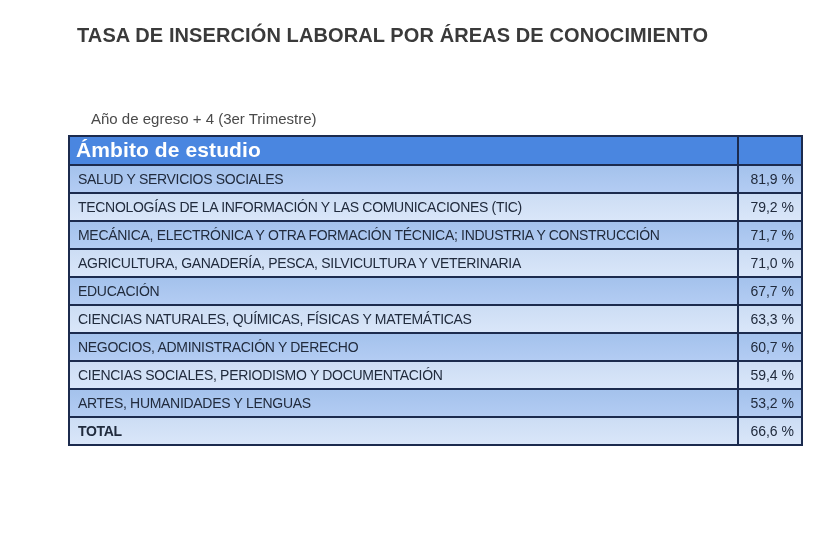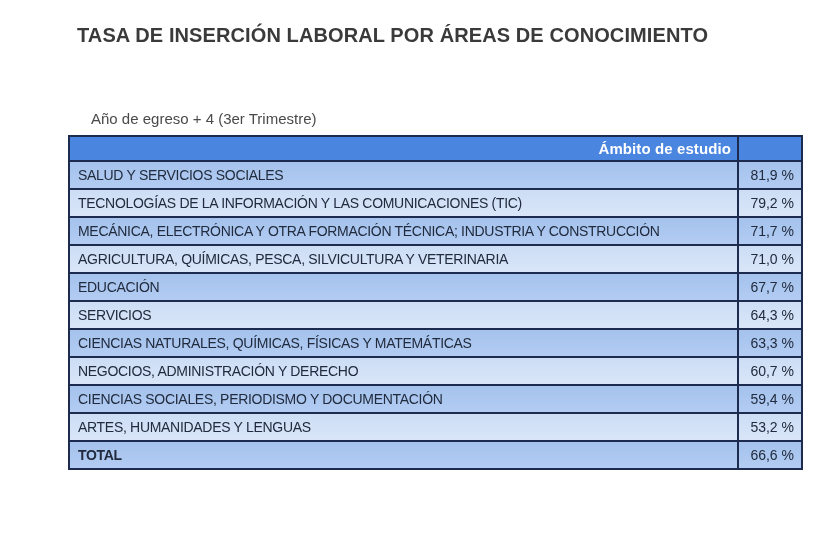--- a/index.html
+++ b/index.html
@@ -37,22 +37,22 @@
     border:2px solid var(--grid);
   }
   .rate-table col.c-label{width:669px;}
   .rate-table col.c-value{width:64px;}
   .rate-table th,.rate-table td{
     border:2px solid var(--grid);
     white-space:nowrap;overflow:hidden;
   }
   .rate-table thead th{
     background:var(--header-bg);
-    color:#ffffff;font-size:15px;font-weight:bold;
-    text-align:right;height:25px;padding:1px 6px 2px 6px;
+    color:#ffffff;font-size:21px;font-weight:bold;
+    text-align:left;height:25px;padding:1px 6px 2px 6px;
     letter-spacing:0.1px;
   }
   .rate-table td{
     height:26px;line-height:26px;
     font-size:14px;color:var(--cell-text);
     padding:0 8px;letter-spacing:-0.3px;
   }
   .rate-table td.pct{
     text-align:right;padding-right:7px;letter-spacing:0;
   }
@@ -92,30 +92,26 @@
         </tr>
         <tr>
           <td>TECNOLOGÍAS DE LA INFORMACIÓN Y LAS COMUNICACIONES (TIC)</td>
           <td class="pct">79,2 %</td>
         </tr>
         <tr>
           <td>MECÁNICA, ELECTRÓNICA Y OTRA FORMACIÓN TÉCNICA; INDUSTRIA Y CONSTRUCCIÓN</td>
           <td class="pct">71,7 %</td>
         </tr>
         <tr>
-          <td>AGRICULTURA, QUÍMICAS, PESCA, SILVICULTURA Y VETERINARIA</td>
+          <td>AGRICULTURA, GANADERÍA, PESCA, SILVICULTURA Y VETERINARIA</td>
           <td class="pct">71,0 %</td>
         </tr>
         <tr>
           <td>EDUCACIÓN</td>
           <td class="pct">67,7 %</td>
-        </tr>
-        <tr>
-          <td>SERVICIOS</td>
-          <td class="pct">64,3 %</td>
         </tr>
         <tr>
           <td>CIENCIAS NATURALES, QUÍMICAS, FÍSICAS Y MATEMÁTICAS</td>
           <td class="pct">63,3 %</td>
         </tr>
         <tr>
           <td>NEGOCIOS, ADMINISTRACIÓN Y DERECHO</td>
           <td class="pct">60,7 %</td>
         </tr>
         <tr>

